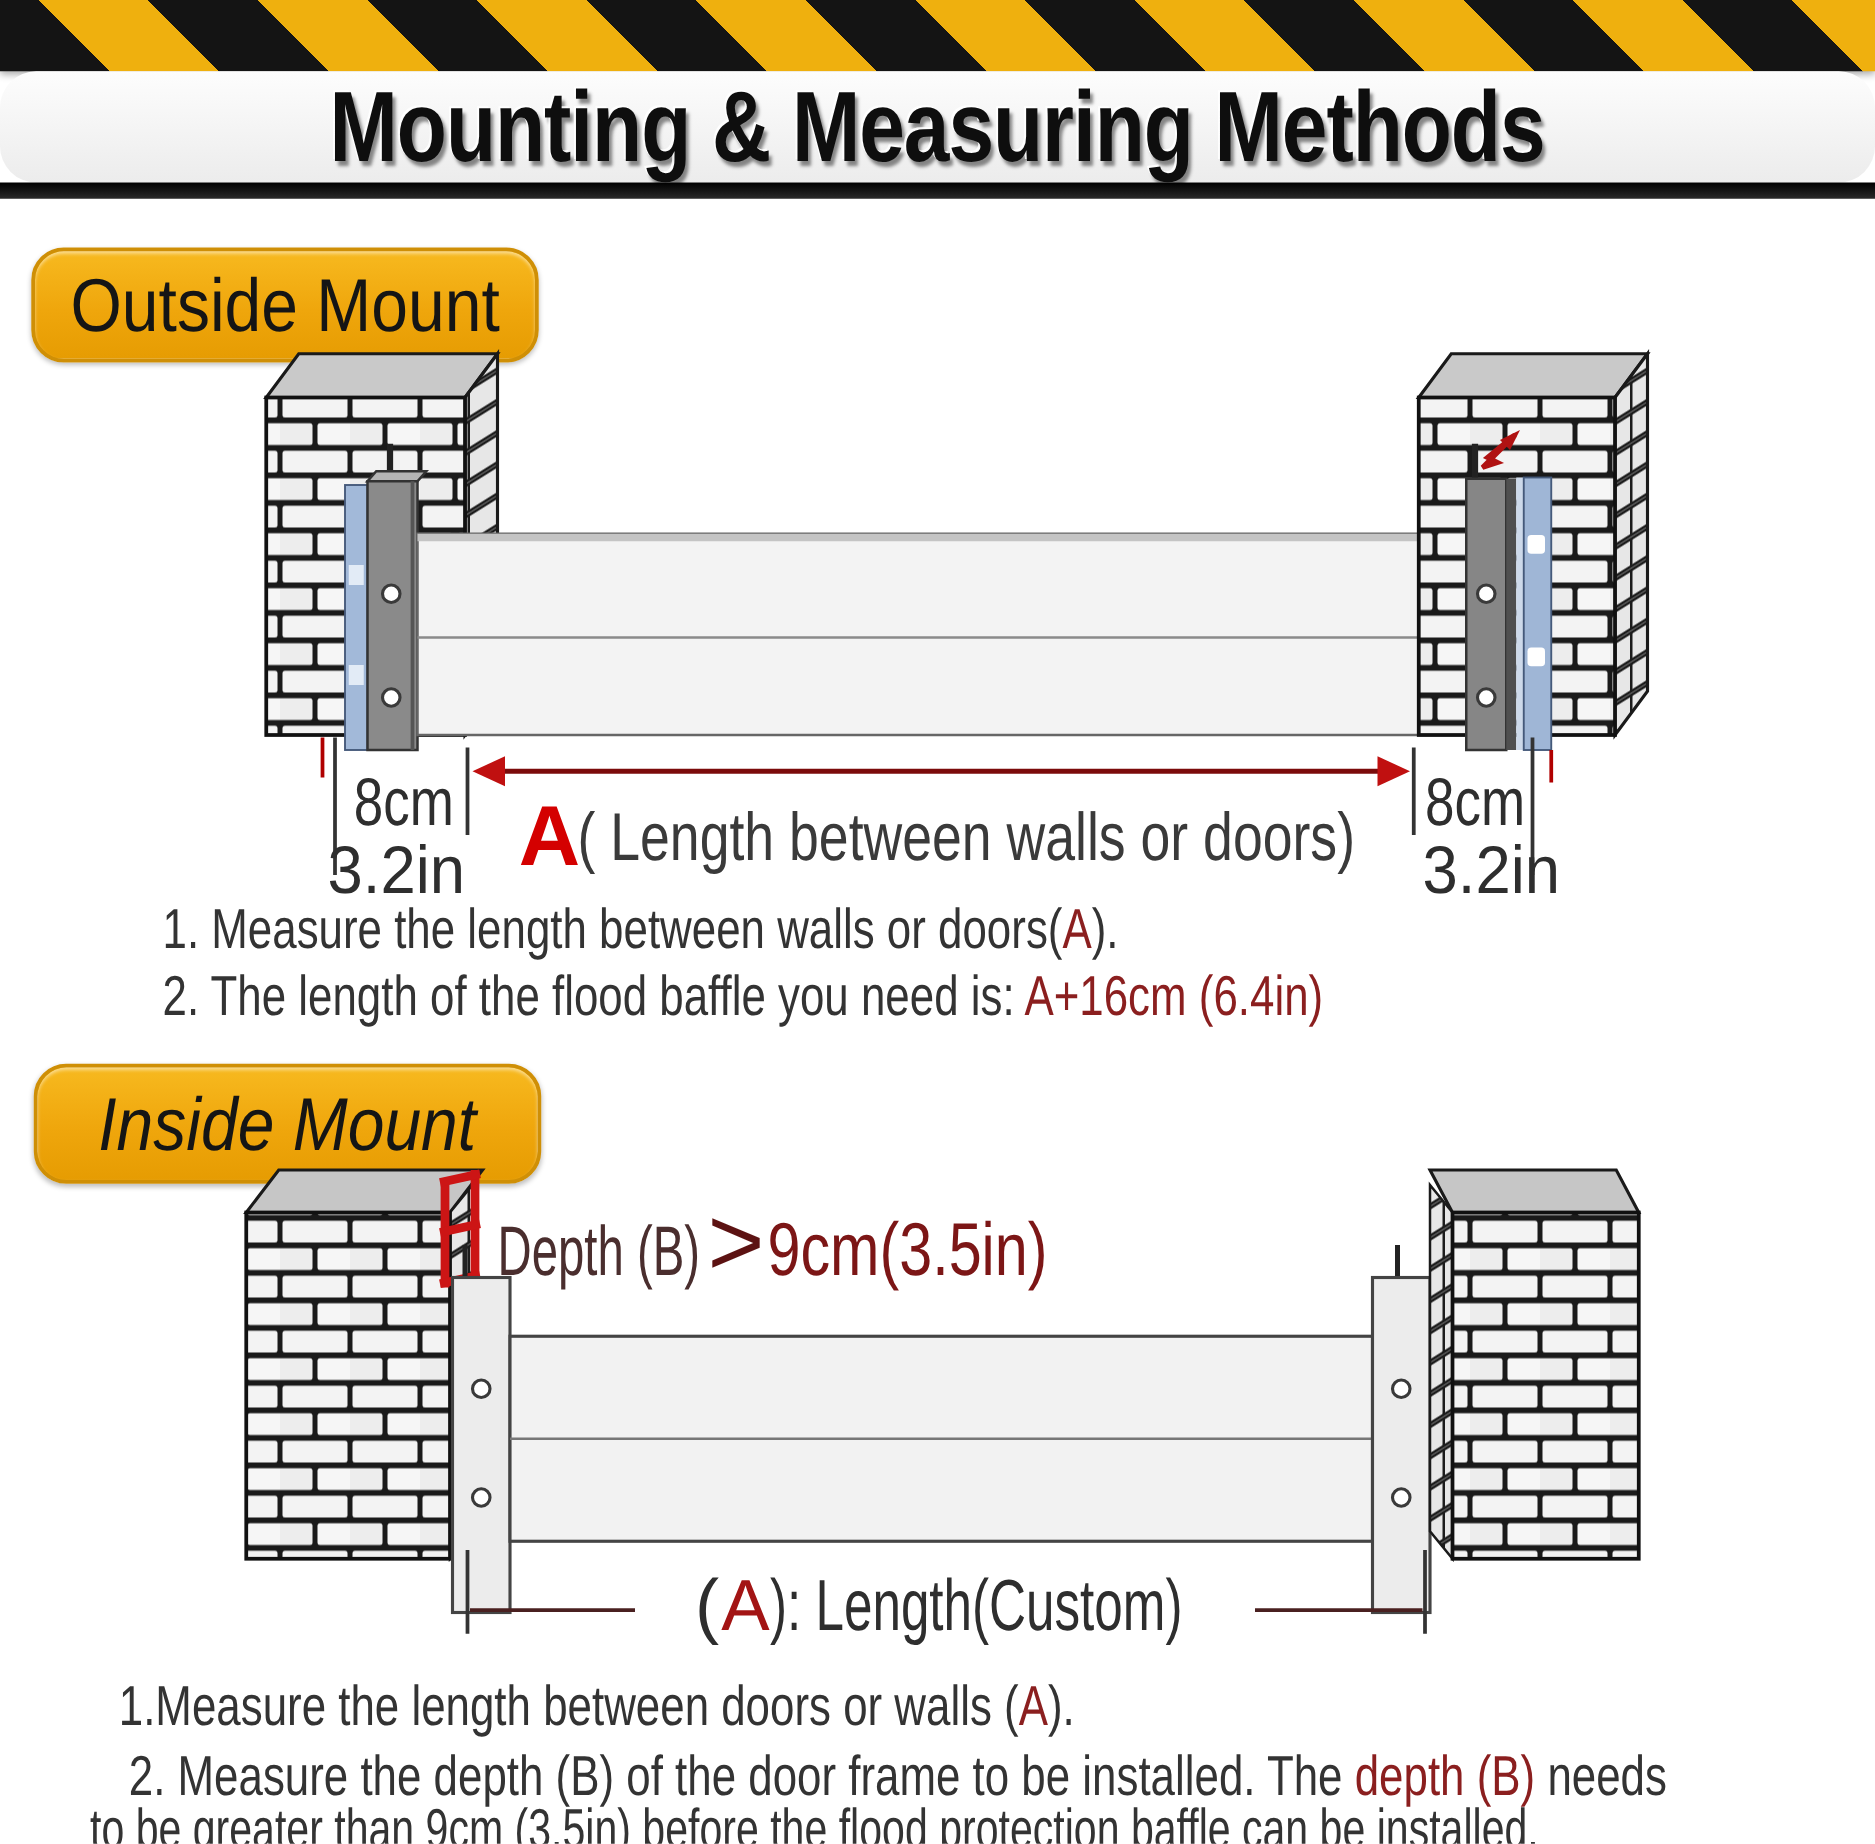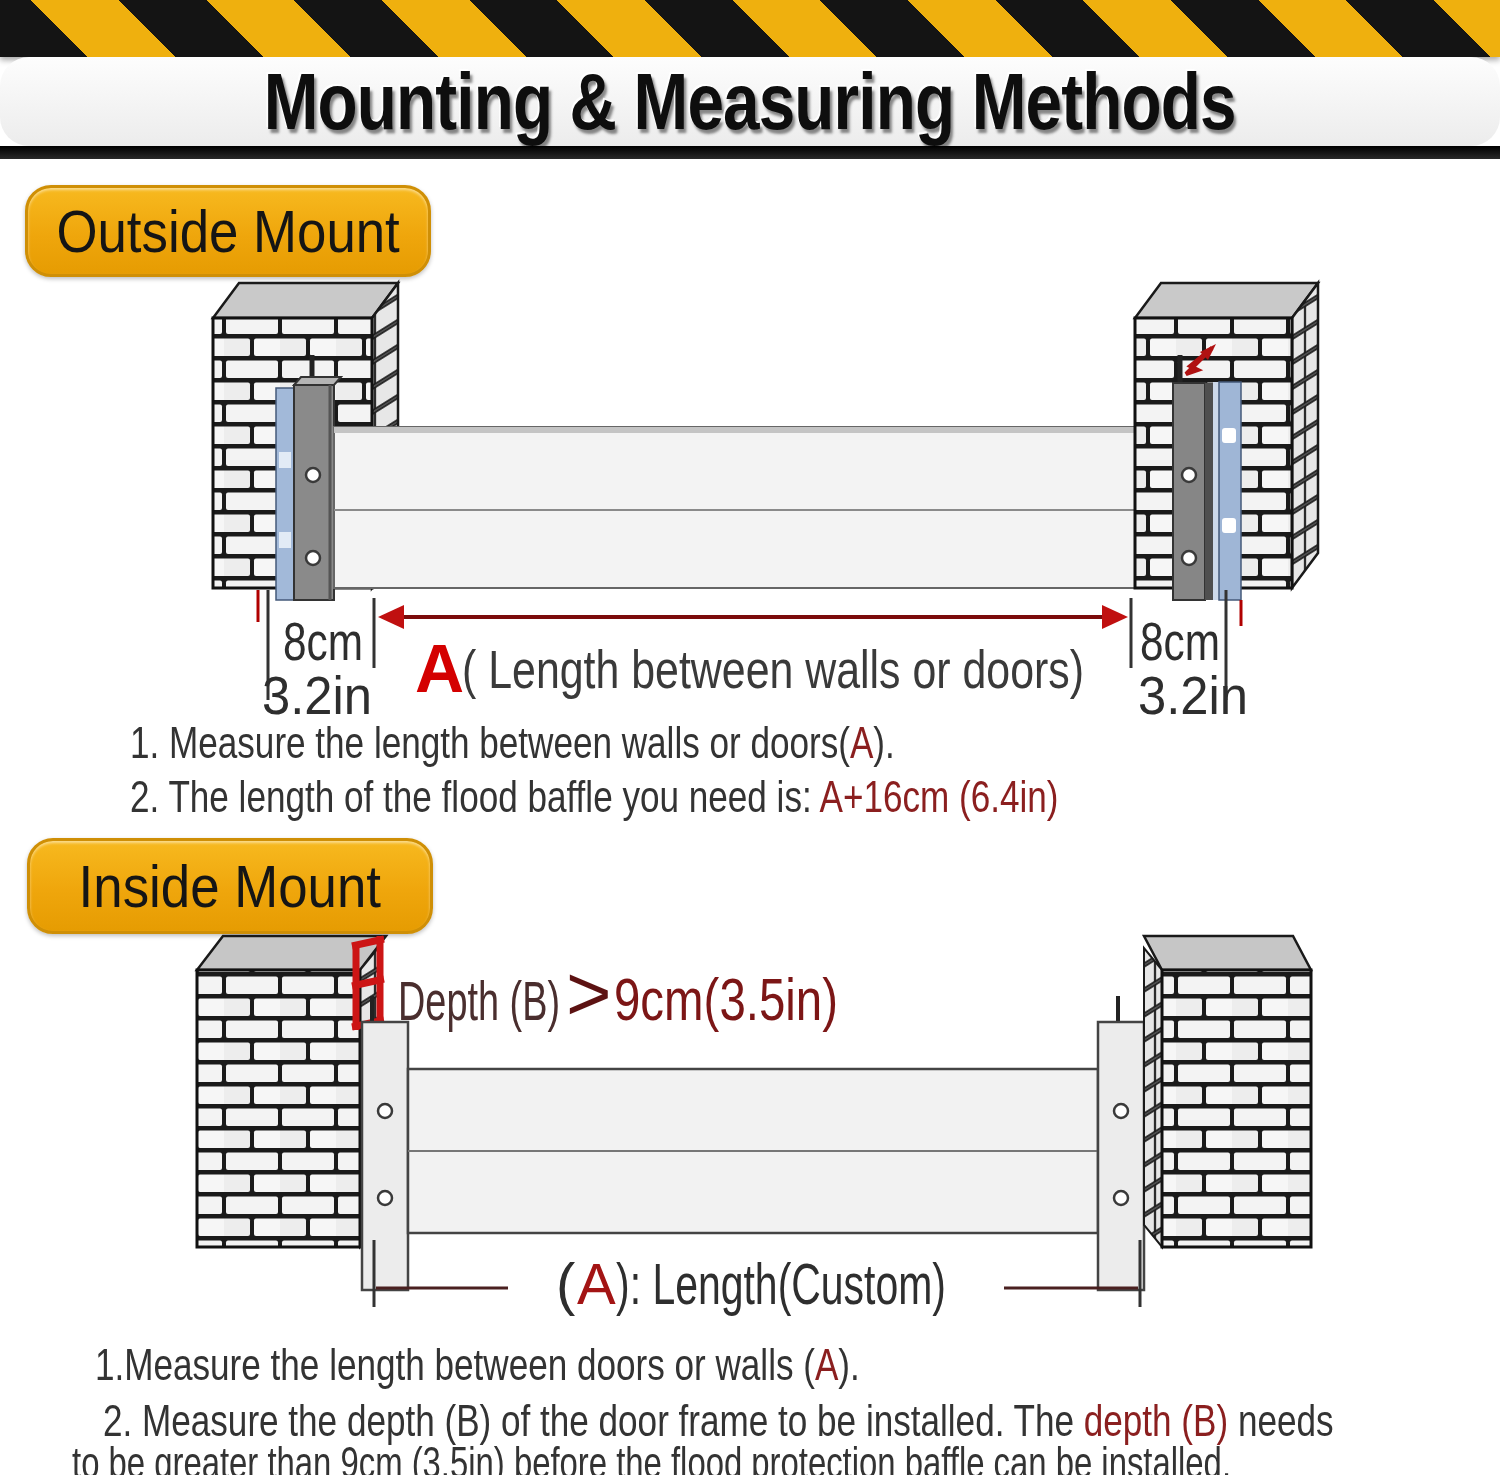--- a/index.html
+++ b/index.html
@@ -23,25 +23,25 @@
     transform:scaleX(.82);letter-spacing:-1px;
     text-shadow:-2px -2px 0 rgba(255,255,255,.85), 3px 4px 3px rgba(0,0,0,.45);
   }
   .dark-bar{position:absolute;left:0;top:146px;width:1500px;height:13px;
     background:linear-gradient(180deg,#000,#2a2a2a);}
   
   .badge{
     position:absolute;width:400px;border-radius:26px;
     background:linear-gradient(180deg,#f7b91f 0%,#efa60c 55%,#e69c02 100%);
     border:3px solid #cf8f06;box-shadow:inset 0 2px 3px rgba(255,255,255,.5), 0 2px 4px rgba(0,0,0,.25);
-    display:flex;align-items:center;justify-content:center;
+    display:flex;align-items:center;justify-content:center;margin-top:13px;
   }
   .badge span{font-size:60px;color:#151515;white-space:nowrap;transform:scaleX(.88);}
   #badge-outside{left:25px;top:185px;height:86px;}
-  #badge-inside{left:27px;top:838px;height:90px;}
+  #badge-inside{left:27px;top:838px;height:90px;font-style:italic;}
   
   svg{position:absolute;left:0;}
   #diagram-outside{top:270px;}
   #diagram-inside{top:930px;}
   text.dim{font-size:54px;fill:#2e2e2e;}
   text.lblrest{font-size:54px;fill:#3a3a3a;}
   
   .instr{
     position:absolute;white-space:nowrap;color:#333333;font-size:45px;
     transform:scaleX(.78);transform-origin:left center;line-height:1.1;

